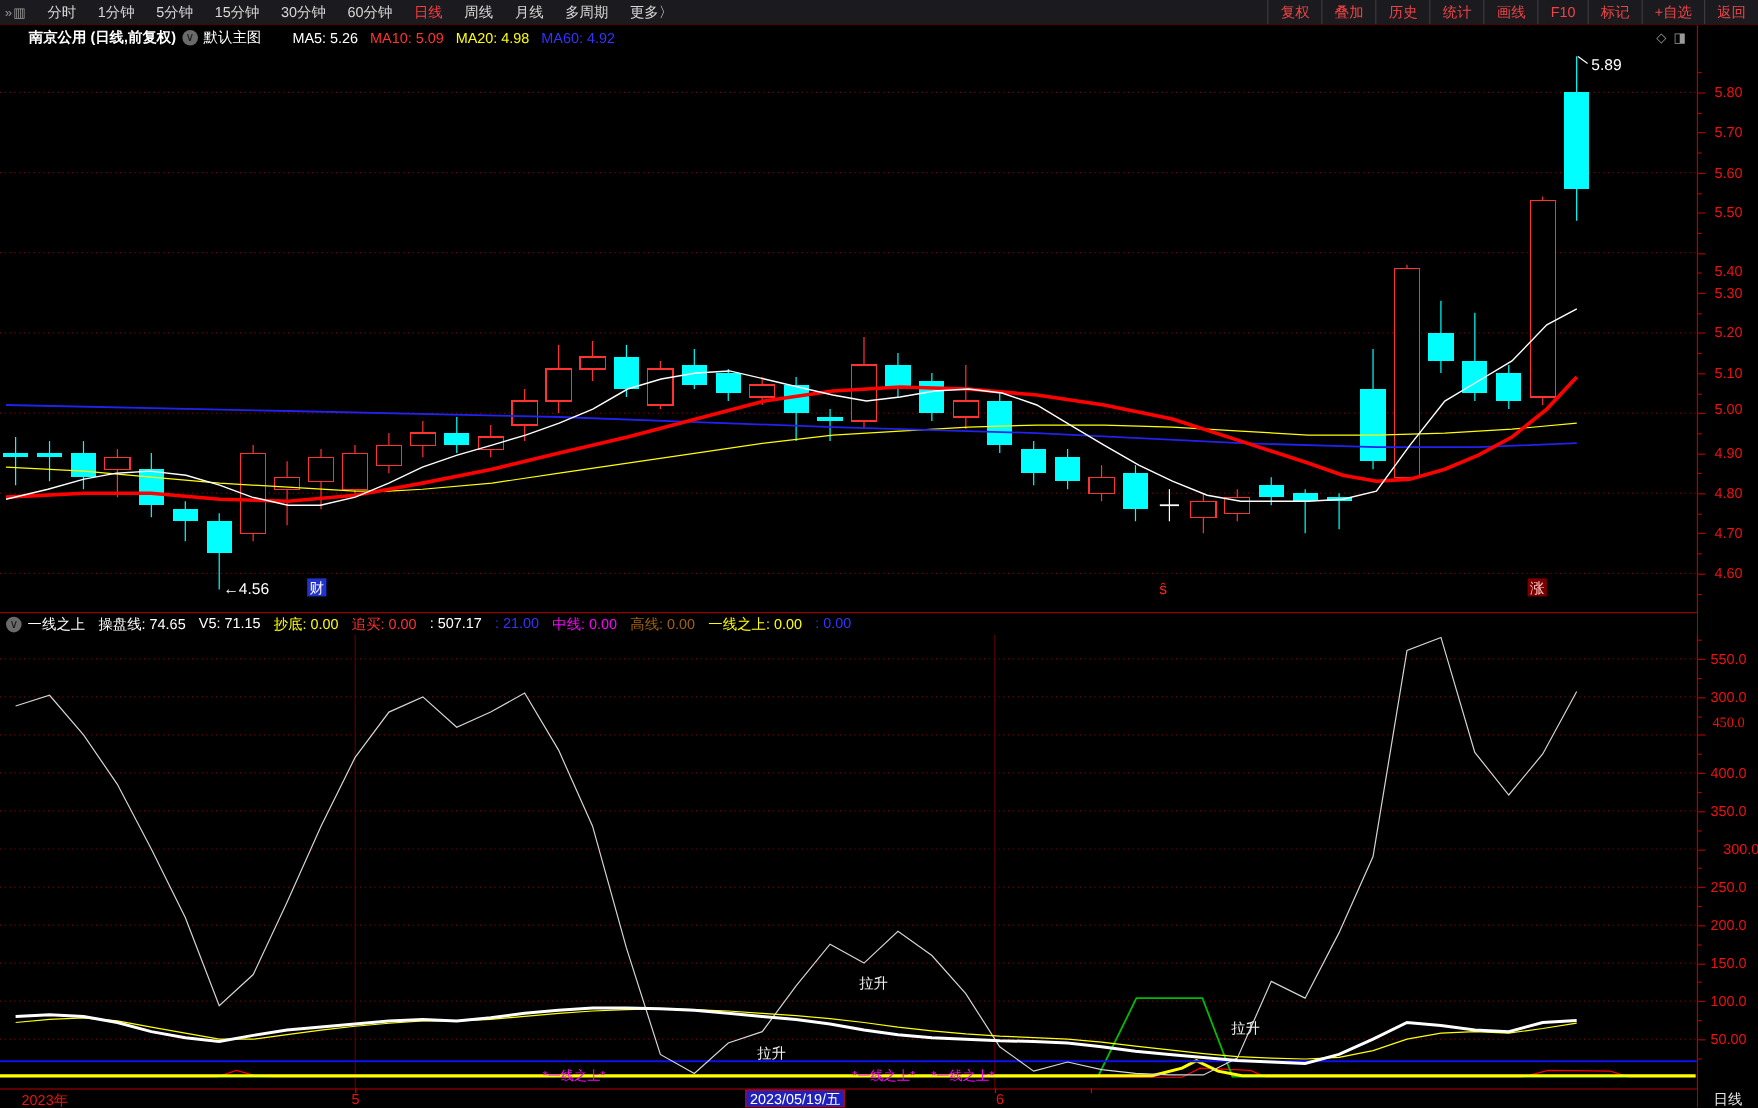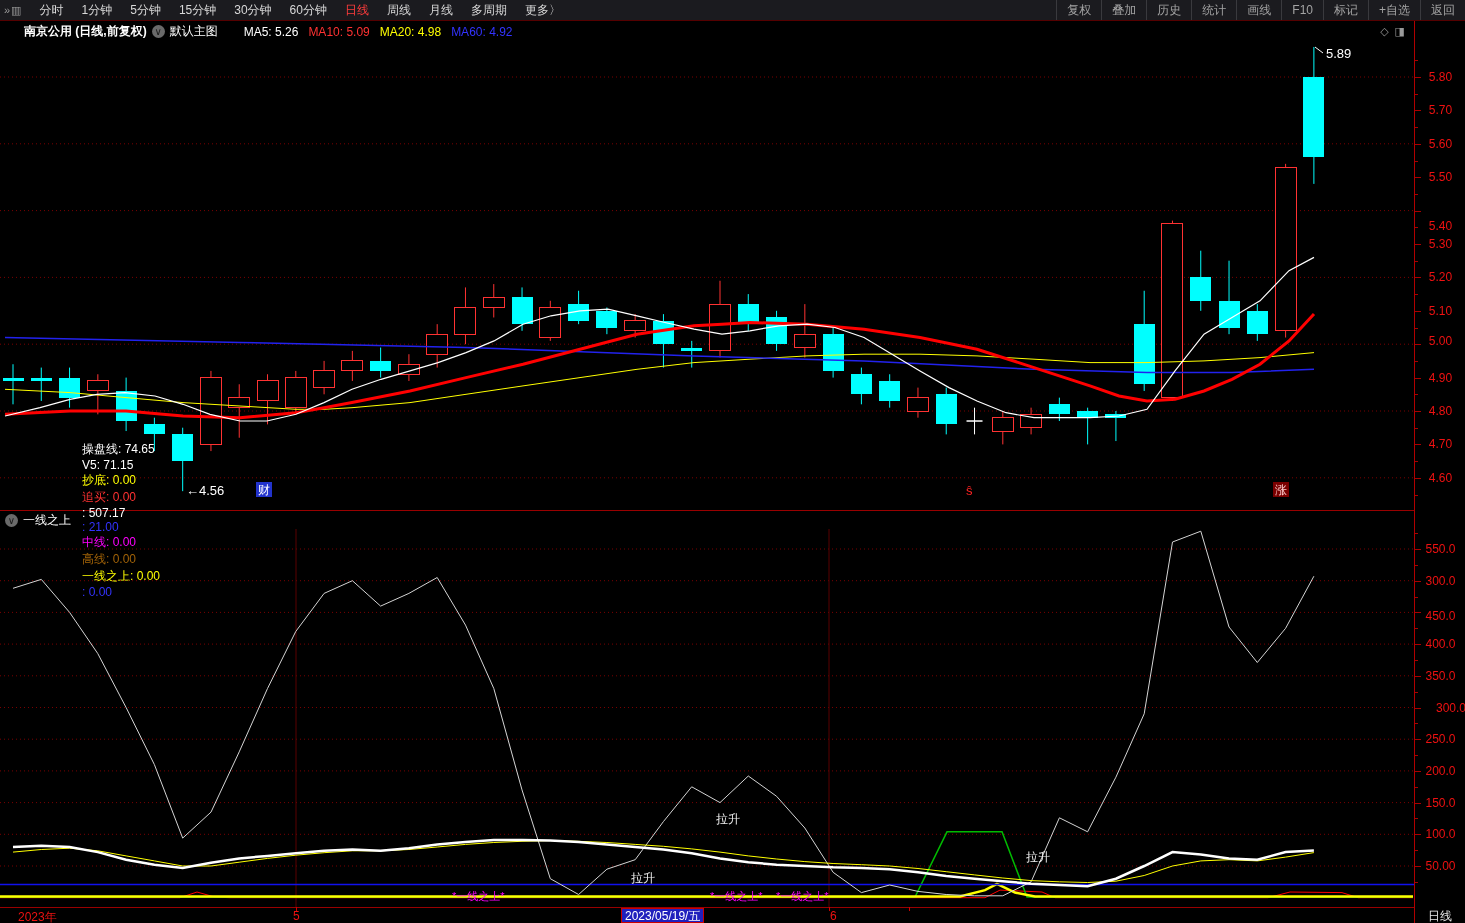--- a/index.html
+++ b/index.html
@@ -10,21 +10,21 @@
   
   .toolbar { position:absolute; left:0; top:0; width:1465px; height:21px;
     background:#1b1b1f; border-bottom:1px solid #550000; display:flex;
     align-items:center; font-size:12px; color:#d8d8d8; }
   .win-icon { color:#9a9a9a; margin:0 8px 0 4px; font-size:11px; letter-spacing:1px; }
   .tabs { display:flex; align-items:center; }
   .tab { padding:0 9px; cursor:default; white-space:nowrap; }
   .tab.active { color:#ff3c3c; }
   .toolbar-right { margin-left:auto; display:flex; align-items:center; height:100%; }
   .tbtn { padding:0 10px; height:100%; display:flex; align-items:center;
-    border-left:1px solid #3a3a3e; white-space:nowrap; color:#a3a3a3; }
+    border-left:1px solid #3a3a3e; white-space:nowrap; color:#ef4444; }
 
   
   .infobar { position:absolute; left:0; top:21px; width:1413px; height:21px;
     background:#000; display:flex; align-items:center; font-size:12px; color:#fff; }
   .symbol { margin-left:6px; font-weight:bold;padding-left:18px; }
   .circle-icon { display:inline-flex; align-items:center; justify-content:center;
     width:13px; height:13px; border-radius:50%; background:#6a6a6a; color:#1a1a1a;
     font-size:10px; line-height:13px; margin:0 5px; }
   .ma-item { margin-right:10px; white-space:nowrap; }
   .corner-icons { margin-left:auto; margin-right:8px; color:#9a9a9a; font-size:11px;
@@ -354,21 +354,21 @@
       <div class="tickmark" style="top: 306.5px; width: 3px;"></div>
       <div class="tickmark" style="top: 339.9px; width: 3px;"></div>
       <div class="tickmark" style="top: 373.3px; width: 3px;"></div>
       <div class="tickmark" style="top: 406.7px; width: 3px;"></div>
       <div class="tickmark" style="top: 440.1px; width: 3px;"></div>
       <div class="tickmark" style="top: 473.5px; width: 3px;"></div>
       <div class="axis-label" style="top: 521px;">550.0</div>
       <div class="tickmark" style="top: 528px; width: 6px;"></div>
       <div class="axis-label" style="top: 552.7px;">300.0</div>
       <div class="tickmark" style="top: 559.7px; width: 6px;"></div>
-      <div class="axis-label" style="top: 588px;">450.0</div>
+      <div class="axis-label" style="top: 574px; font-family: Liberation Serif, serif;">450.0</div>
       <div class="tickmark" style="top: 591.4px; width: 6px;"></div>
       <div class="axis-label" style="top: 616.1px;">400.0</div>
       <div class="tickmark" style="top: 623.1px; width: 6px;"></div>
       <div class="axis-label" style="top: 647.8px;">350.0</div>
       <div class="tickmark" style="top: 654.8px; width: 6px;"></div>
       <div class="axis-label" style="top: 679.5px; text-align: right;">300.0</div>
       <div class="tickmark" style="top: 686.5px; width: 6px;"></div>
       <div class="axis-label" style="top: 711.2px;">250.0</div>
       <div class="tickmark" style="top: 718.2px; width: 6px;"></div>
       <div class="axis-label" style="top: 742.9px;">200.0</div>
@@ -389,21 +389,21 @@
       <div class="tickmark" style="top: 734.05px; width: 3px;"></div>
       <div class="tickmark" style="top: 765.75px; width: 3px;"></div>
       <div class="tickmark" style="top: 797.45px; width: 3px;"></div>
       <div class="tickmark" style="top: 829.15px; width: 3px;"></div>
       <div class="tickmark" style="top: 860.85px; width: 3px;"></div>
     </div>
 
   <div class="subheader">
     <span class="circle-icon">∨</span>
     <span class="fld" style="color:#fff">一线之上</span>
-    <span id="subFields" style="display:flex;flex-direction:column;">
+    <span id="subFields" style="display:flex;">
         <span class="fld" style="color: rgb(255, 255, 255);">操盘线: 74.65</span>
         <span class="fld" style="color: rgb(255, 255, 255);">V5: 71.15</span>
         <span class="fld" style="color: rgb(255, 255, 0);">抄底: 0.00</span>
         <span class="fld" style="color: rgb(255, 50, 50);">追买: 0.00</span>
         <span class="fld" style="color: rgb(255, 255, 255);">: 507.17</span>
         <span class="fld" style="color: rgb(51, 51, 255);">: 21.00</span>
         <span class="fld" style="color: rgb(255, 0, 255);">中线: 0.00</span>
         <span class="fld" style="color: #a16207;">高线: 0.00</span>
         <span class="fld" style="color: rgb(255, 255, 0);">一线之上: 0.00</span>
         <span class="fld" style="color: rgb(51, 51, 255);">: 0.00</span>

